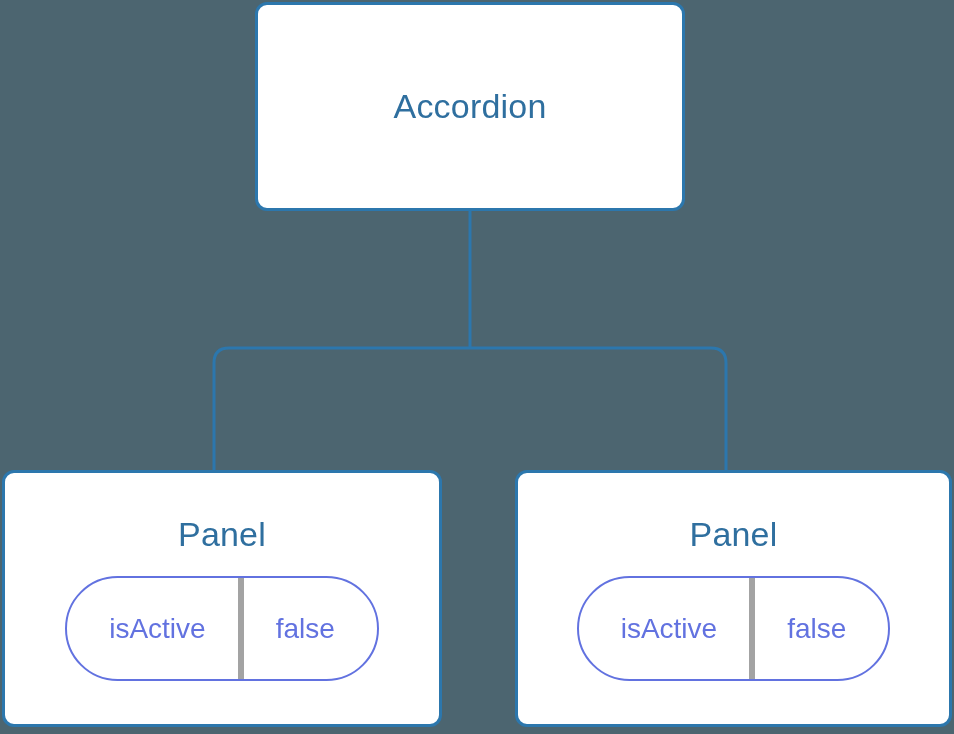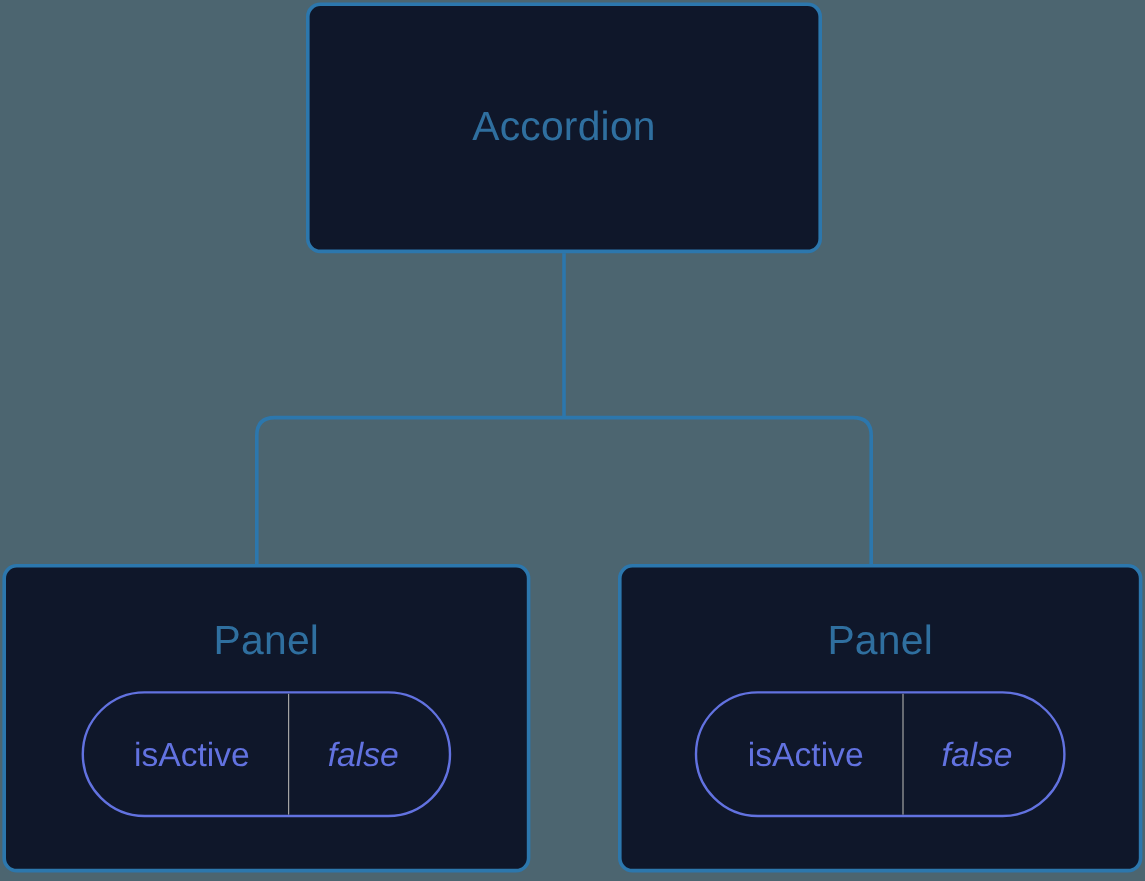--- a/index.html
+++ b/index.html
@@ -31,21 +31,21 @@
     width: 954px;
     height: 734px;
     z-index: 1;
     pointer-events: none;
   }
 
   
   .node-card {
     position: absolute;
     z-index: 2;
-    background: #0f172a;
+    background: #ffffff;
     border: 3px solid #2c77ad;
     border-radius: 12px;
     display: flex;
     flex-direction: column;
     align-items: center;
     justify-content: center;
   }
 
   #node-accordion {
     left: 255px;
@@ -103,22 +103,21 @@
     line-height: 1;
     white-space: nowrap;
   }
 
   .state-key {
     padding: 0 32px 0 42px;
   }
 
   .state-value {
     padding: 0 42px 0 32px;
-    border-left: 1px solid #a3a3a3;
-    font-style: italic;
+    border-left: 6px solid #a3a3a3;
   }
 </style>
 </head>
 <body>
 
 <div id="diagram-canvas">
 
   <svg id="connector-layer" viewBox="0 0 954 734" width="954" height="734" xmlns="http://www.w3.org/2000/svg">
 
     <path d="M 470 211 L 470 348" fill="none" stroke="#2c77ad" stroke-width="3" stroke-linecap="butt"></path>

